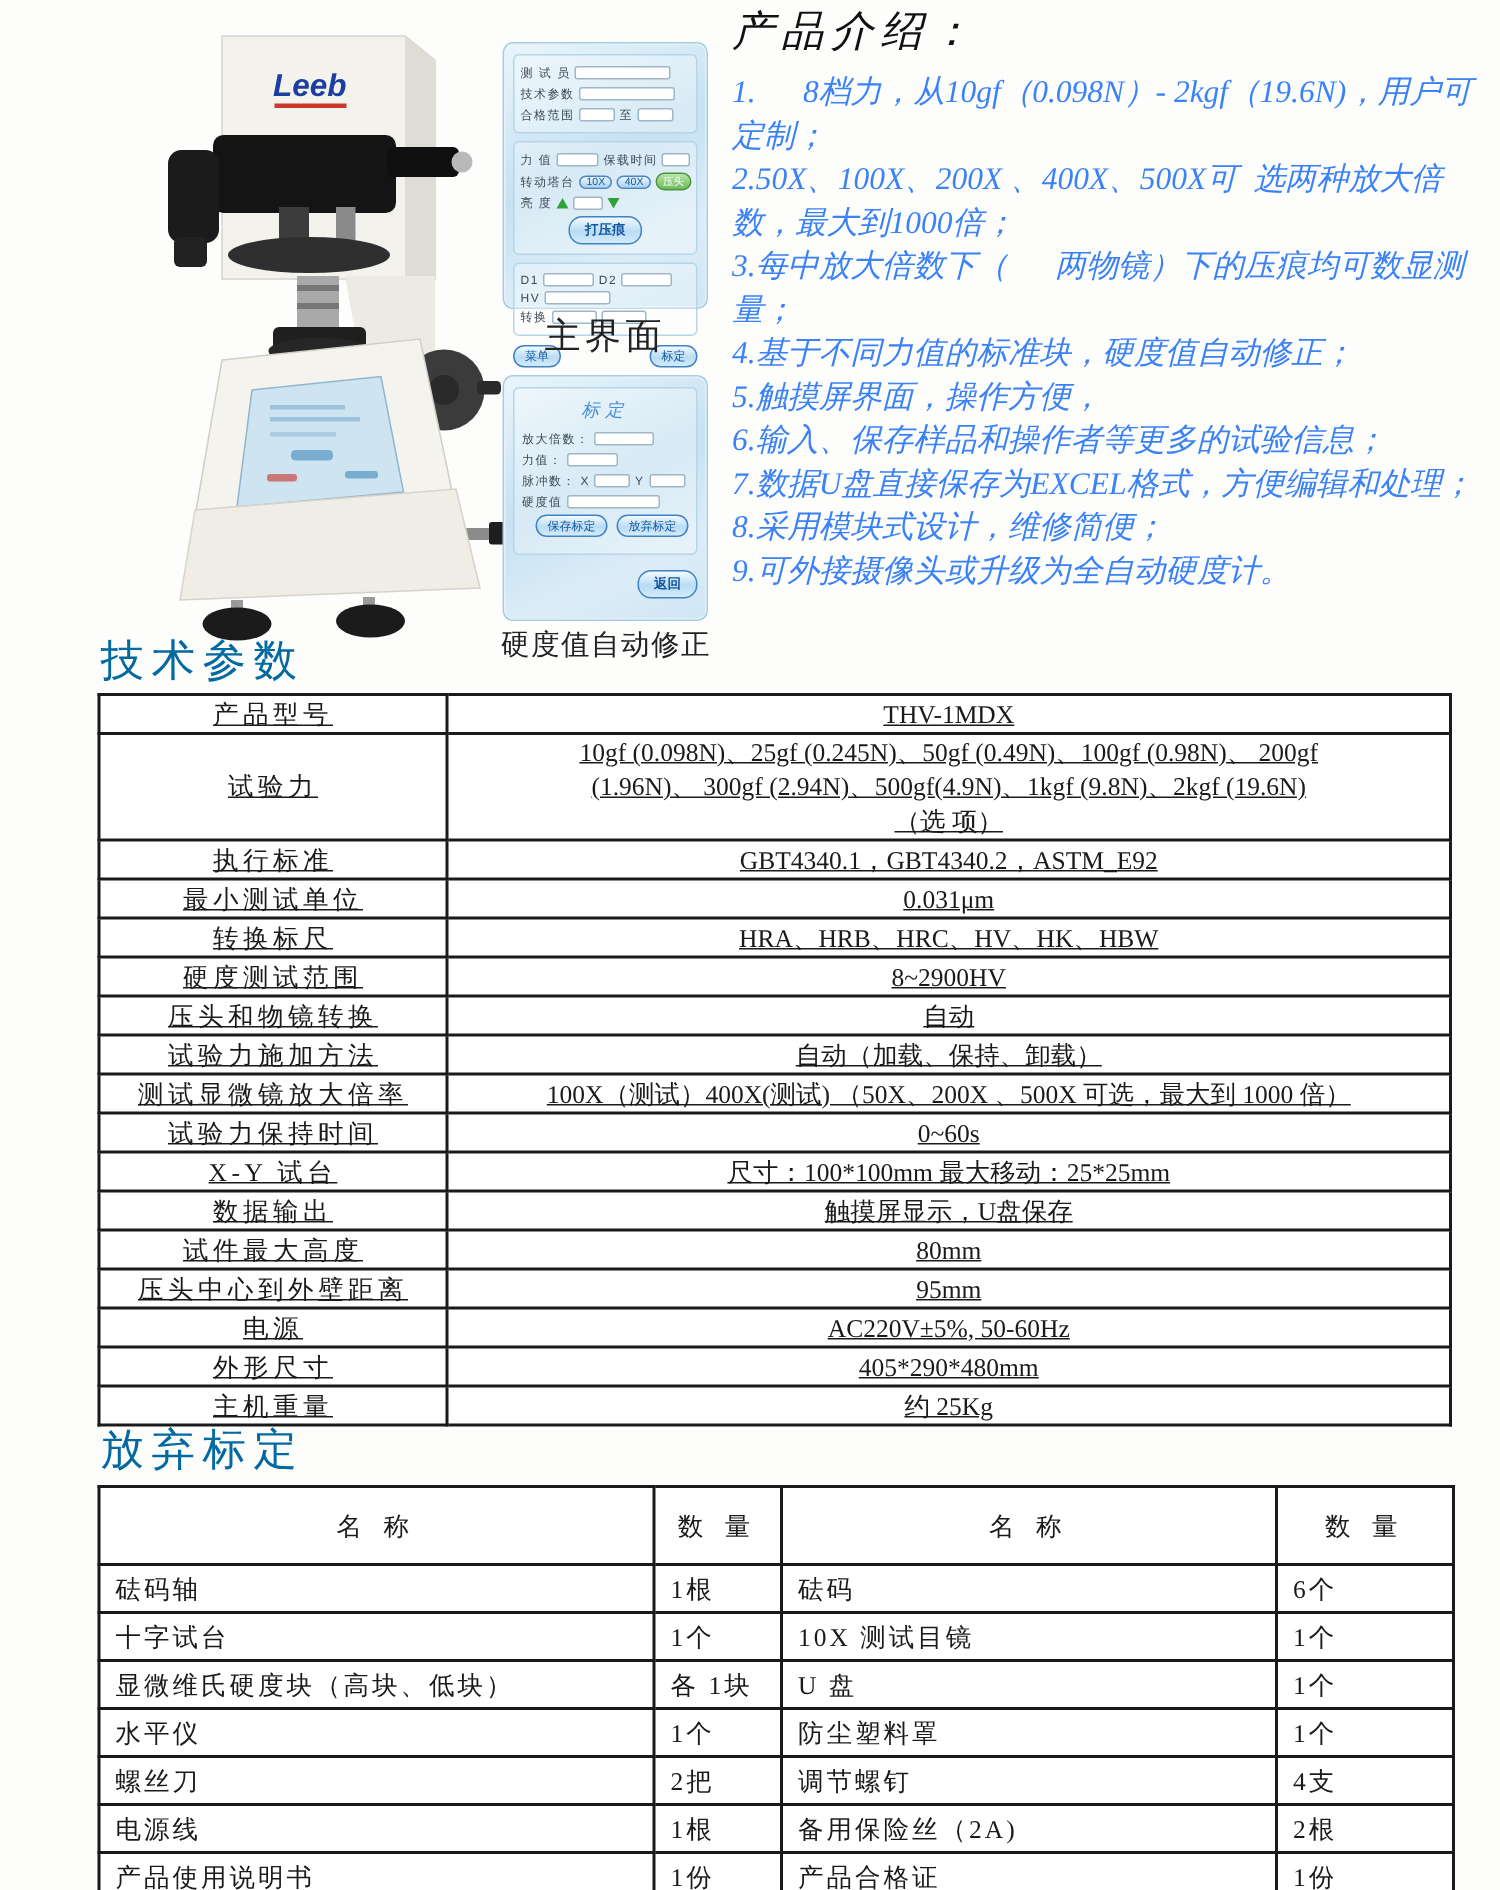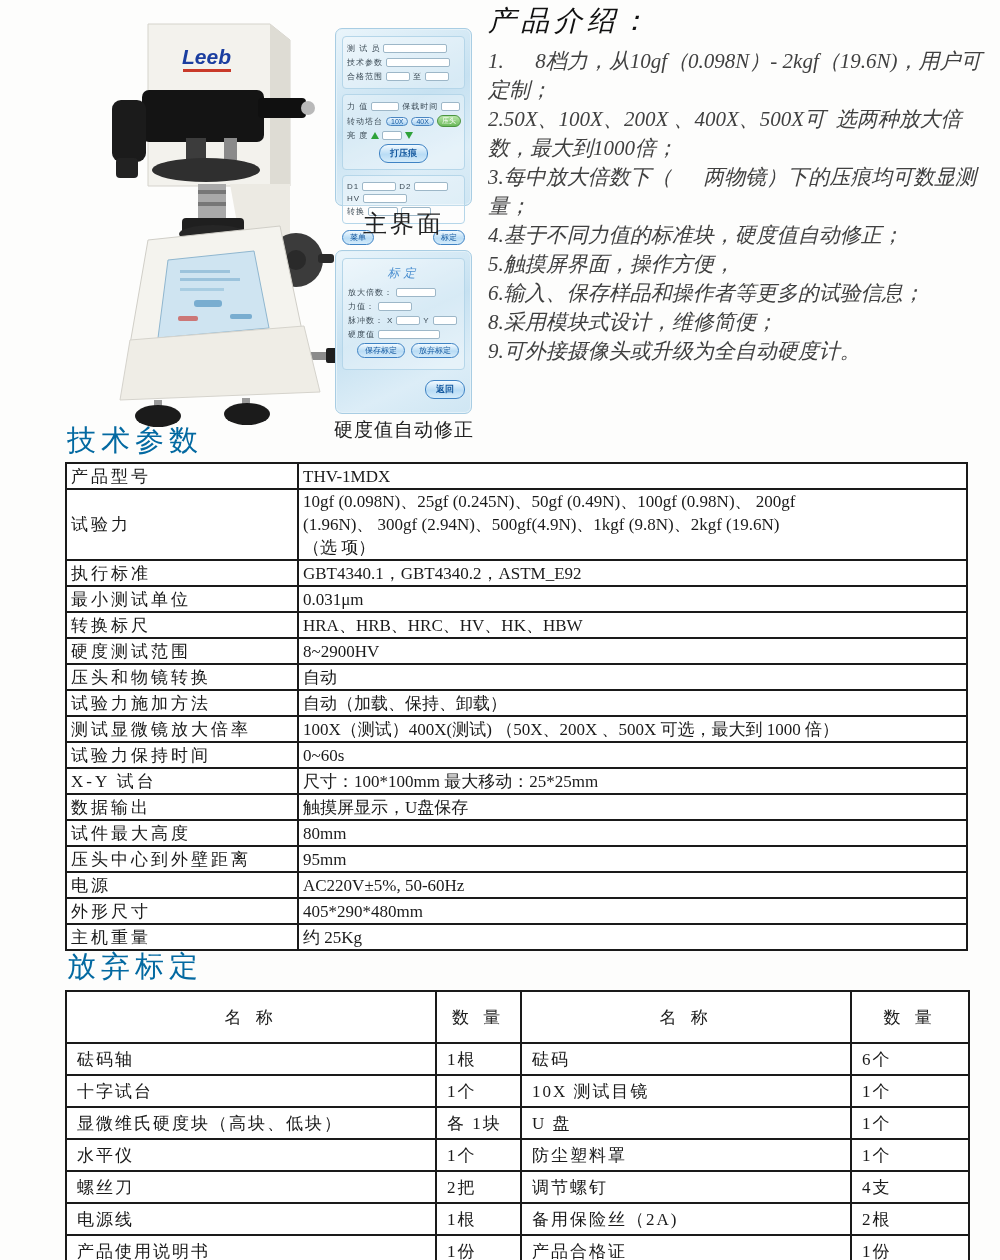--- a/index.html
+++ b/index.html
@@ -50,32 +50,32 @@
     margin:2px 0 5px 0; font-family:"Liberation Serif",serif;
   }
   .scr2 .panel { padding:4px 5px 8px 5px; margin-bottom:10px; }
   .cap { position:absolute; text-align:center; letter-spacing:3px; color:#222; }
   .cap1 { left:335px; top:208px; width:137px; font-size:24px; }
   .cap2 { left:318px; top:417px; width:172px; font-size:19px; letter-spacing:1px; }
 
   
   .intro { position:absolute; left:488px; top:2px; width:500px;font-style:italic; }
   .intro h1 { font-size:28px; font-weight:normal; letter-spacing:5px; margin-bottom:7px; color:#111; }
-  .intro p { font-size:21px; line-height:29px; white-space:pre-wrap; color:#404040; }
+  .intro p { font-size:21px; line-height:29px; white-space:pre-wrap; color:#3b82f6; }
 
   
   .sect { position:absolute; font-size:29px; letter-spacing:5px; color:#0369a1; font-weight:normal; }
   .h-tech { left:67px; top:421px; }
   .h-config { left:67px; top:947px; }
 
   
   table { border-collapse:collapse; table-layout:fixed; position:absolute; background:#fff; }
   td,th { border:2px solid #1a1a1a; font-size:17px; color:#1a1a1a; overflow:hidden; }
   .tech { left:65px; top:462px; width:903px; }
-  .tech td { height:26px; text-align:left; padding:0 4px; }
+  .tech td { height:26px; text-align:center; padding:0 4px;text-decoration:underline; }
   .tech td.l { letter-spacing:3px; }
   .tech td.v { white-space:pre-line; line-height:23px; }
   .config { left:65px; top:990px; width:903px; }
   .config th { height:52px; font-weight:normal; letter-spacing:5px; text-align:center; }
   .config td { height:32px; text-align:left; padding:0 10px; letter-spacing:2px; }
 </style>
 </head>
 <body>
 
 <div class="page">
@@ -230,20 +230,21 @@
   <div class="cap cap2">硬度值自动修正</div>
 
   <div class="intro">
     <h1>产品介绍：</h1>
     <p>1.      8档力，从10gf（0.098N）- 2kgf（19.6N)，用户可定制；</p>
     <p>2.50X、100X、200X 、400X、500X可  选两种放大倍数，最大到1000倍；</p>
     <p>3.每中放大倍数下（      两物镜）下的压痕均可数显测量；</p>
     <p>4.基于不同力值的标准块，硬度值自动修正；</p>
     <p>5.触摸屏界面，操作方便，</p>
     <p>6.输入、保存样品和操作者等更多的试验信息；</p>
+    <p>7.数据U盘直接保存为EXCEL格式，方便编辑和处理；</p>
     <p>8.采用模块式设计，维修简便；</p>
     <p>9.可外接摄像头或升级为全自动硬度计。</p>
   </div>
 
   <div class="sect h-tech">技术参数</div>
   <table class="tech">
     <colgroup>
         <col style="width:232px">
         <col>
       </colgroup>

